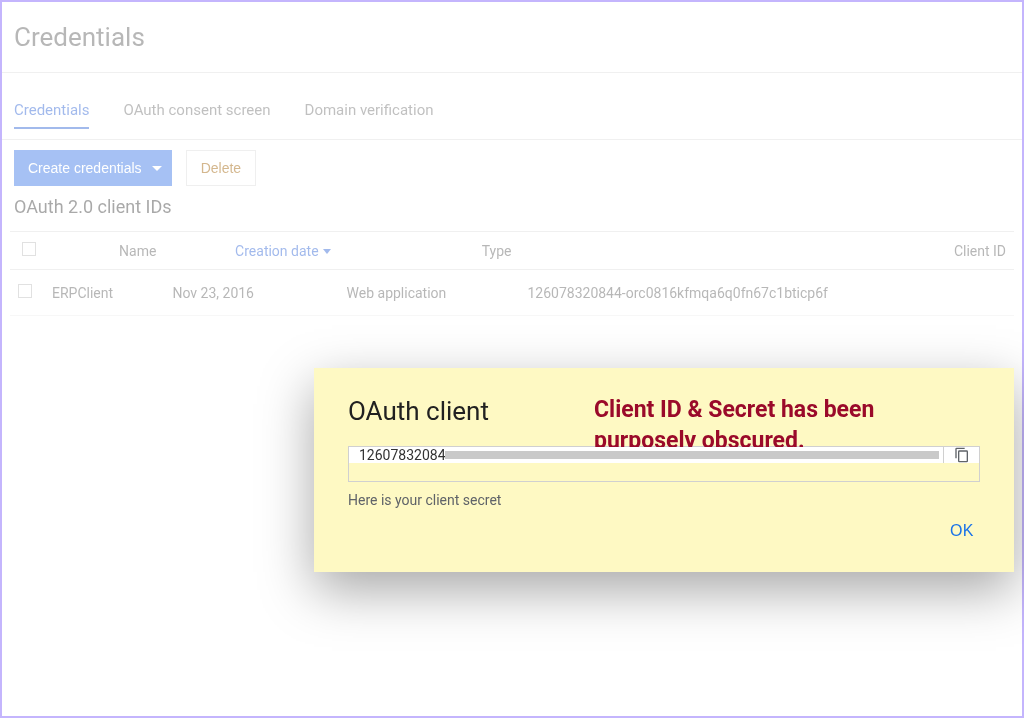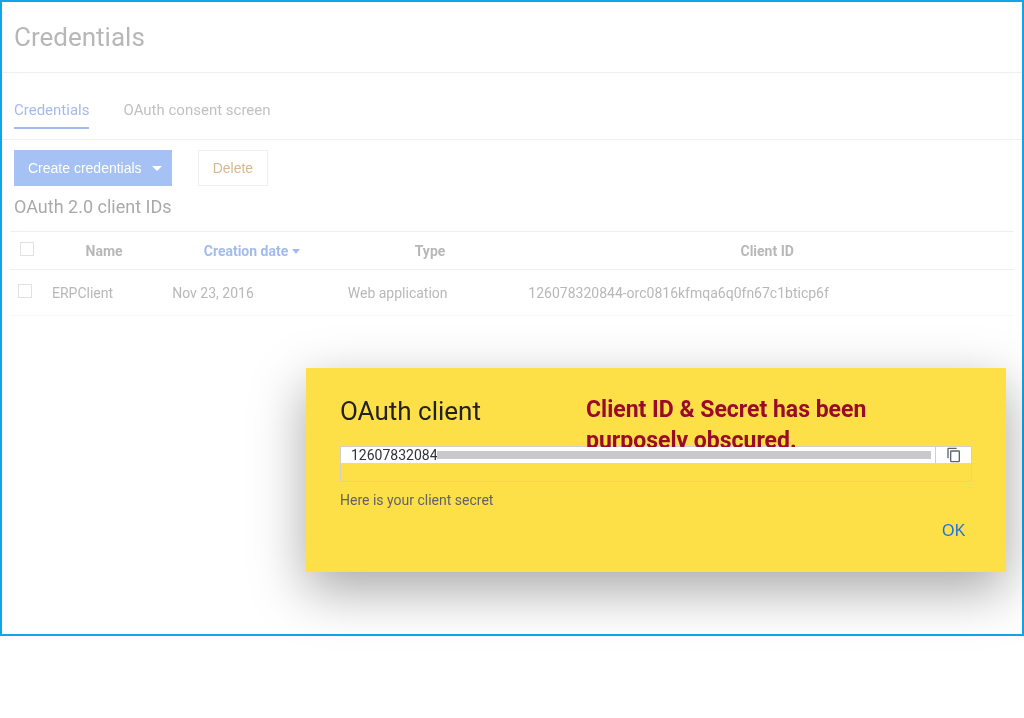--- a/index.html
+++ b/index.html
@@ -1,40 +1,40 @@
 <!DOCTYPE html>
 <html><head>
 <meta charset="utf-8">
 <style>
   * { box-sizing: border-box; margin: 0; padding: 0; }
   html, body { width: 1024px; height: 718px; font-family: Roboto, "Helvetica Neue", Arial, sans-serif; background: #fff; overflow: hidden; }
-  .frame { position: relative; width: 1024px; height: 636px; border: 2px solid #0ea5e9; background: #fff; }
+  .frame { position: relative; width: 1024px; height: 718px; border: 2px solid #c4b5fd; background: #fff; }
   .backdrop { position: absolute; inset: 0; padding: 16px 8px 0 8px; }
   .faded { opacity: 0.45; pointer-events: none; }
   .page-title { font-size: 26px; color: #616161; font-weight: 400; padding: 4px 4px 20px 4px; }
   .hr { height: 1px; background: #e0e0e0; margin: 0 -8px; }
   .tabs { display: flex; gap: 34px; padding: 28px 4px 10px 4px; font-size: 15px; color: #757575; }
   .tab { padding-bottom: 8px; cursor: pointer; }
   .tab.active { color: #3367d6; border-bottom: 2px solid #3367d6; }
-  .toolbar { display: flex; gap: 26px; padding: 10px 4px; align-items: center; }
+  .toolbar { display: flex; gap: 14px; padding: 10px 4px; align-items: center; }
   .btn-primary { background: #3b78e7; color: #fff; border: none; padding: 10px 10px 10px 14px; font-size: 14px; display: inline-flex; align-items: center; gap: 10px; cursor: pointer; }
   .btn-primary .caret { display: inline-block; width: 0; height: 0; border-left: 5px solid transparent; border-right: 5px solid transparent; border-top: 5px solid #fff; }
   .btn-secondary { background: #fff; color: #a16207; border: 1px solid #dcdcdc; padding: 9px 14px; font-size: 14px; cursor: pointer; }
   .helper { padding: 14px 4px 40px 4px; font-size: 15px; color: #616161; }
   .helper a { color: #3367d6; text-decoration: none; }
   .section-title { font-size: 18px; color: #424242; padding: 0 4px 14px 4px; }
   table.list { width: 100%; border-collapse: collapse; font-size: 14px; color: #616161; }
-  table.list th { text-align: center; font-weight: 700; padding: 10px 8px; border-top: 1px solid #e0e0e0; border-bottom: 1px solid #e0e0e0; }
+  table.list th { text-align: right; font-weight: 400; padding: 10px 8px; border-top: 1px solid #e0e0e0; border-bottom: 1px solid #e0e0e0; }
   table.list td { padding: 14px 8px; border-bottom: 1px solid #eee; margin-left: 36px; }
   th.sorted { color: #3367d6; }
   th.sorted .caret-dn { display: inline-block; width: 0; height: 0; margin-left: 4px; border-left: 4px solid transparent; border-right: 4px solid transparent; border-top: 5px solid #3367d6; vertical-align: middle; }
   .chk { width: 14px; height: 14px; border: 1px solid #bdbdbd; display: inline-block; background: #fff; }
 
   
-  .modal { position: absolute; left: 304px; top: 366px; width: 700px; background: #fde047; padding: 28px 34px 24px 34px; box-shadow: 0 18px 50px rgba(0,0,0,0.35); }
+  .modal { position: absolute; left: 312px; top: 366px; width: 700px; background: #fef9c3; padding: 28px 34px 24px 34px; box-shadow: 0 18px 50px rgba(0,0,0,0.35); }
   .modal h2 { font-size: 26px; font-weight: 400; color: #212121; margin-bottom: 20px; }
   .annotation { position: absolute; top: 26px; left: 260px; width: 320px; color: #9a0a2a; font-size: 23px; font-weight: 700; line-height: 1.35; margin-left: 20px; }
   .field-label { font-size: 14px; color: #5f6368; margin: 10px 0 6px 0; }
   .field-row { display: flex; align-items: flex-start; border: 1px solid #d0d0d0; height: 36px; }
   .field-input { flex: 1; border: none; padding: 0 10px; font-size: 14px; color: #333; font-family: inherit; outline: none; position: relative; }
   .input-wrap { flex: 1; position: relative; display: flex; }
   .obscure { position: absolute; top: 4px; bottom: 4px; background: #c9c9c9; }
   .copy-btn { width: 36px; border: none; border-left: 1px solid #d0d0d0; background: #fff; display: flex; align-items: center; justify-content: center; cursor: pointer; }
   .copy-btn svg { width: 16px; height: 16px; fill: #5f6368; }
   .modal-actions { display: flex; justify-content: flex-end; }
@@ -45,20 +45,21 @@
 
 <div class="frame">
   <div class="backdrop">
     <div class="faded">
       <div class="page-title">Credentials</div>
       <div class="hr"></div>
 
       <div class="tabs">
         <div class="tab active">Credentials</div>
         <div class="tab">OAuth consent screen</div>
+        <div class="tab">Domain verification</div>
       </div>
       <div class="hr"></div>
 
       <div class="toolbar">
         <button class="btn-primary">
           <span>Create credentials</span>
           <span class="caret"></span>
         </button>
         <button class="btn-secondary">Delete</button>
       </div>

